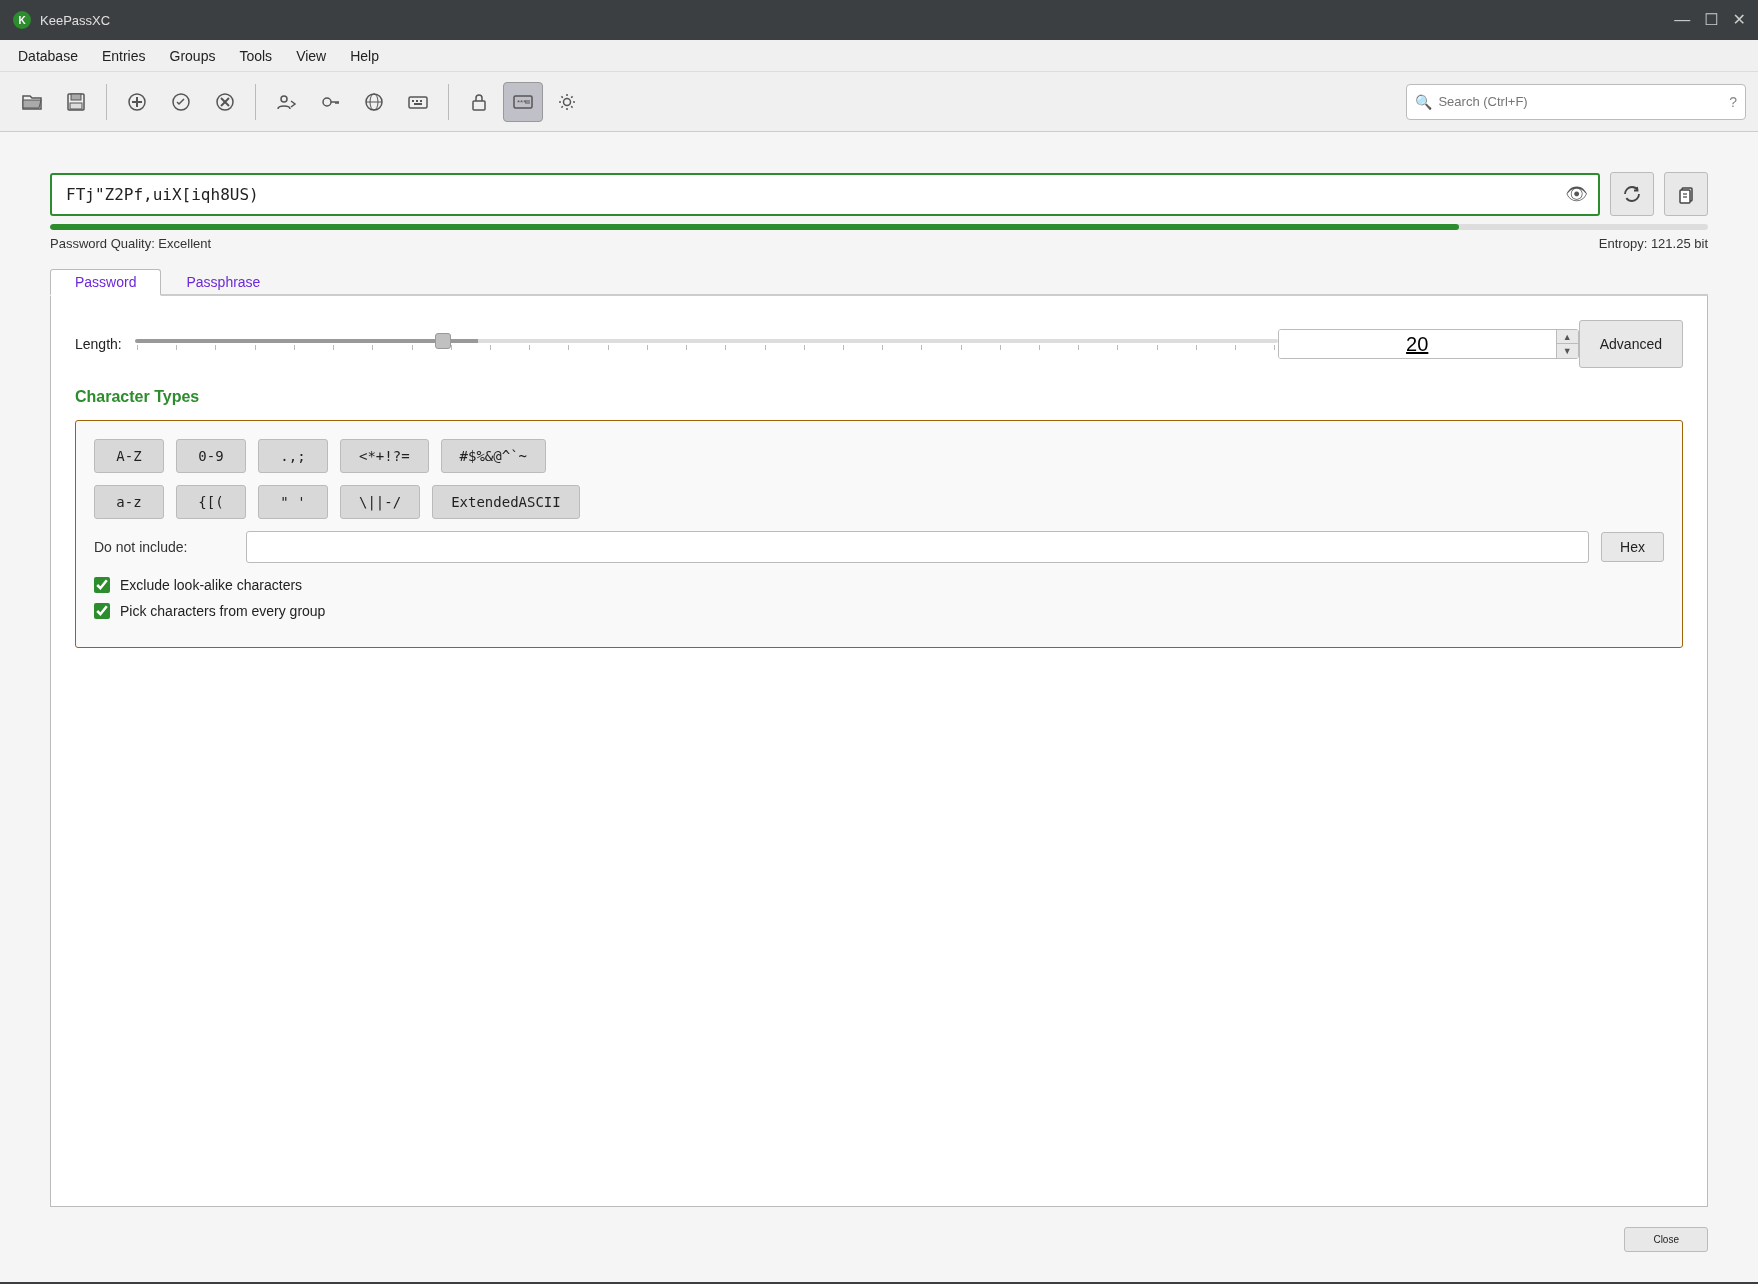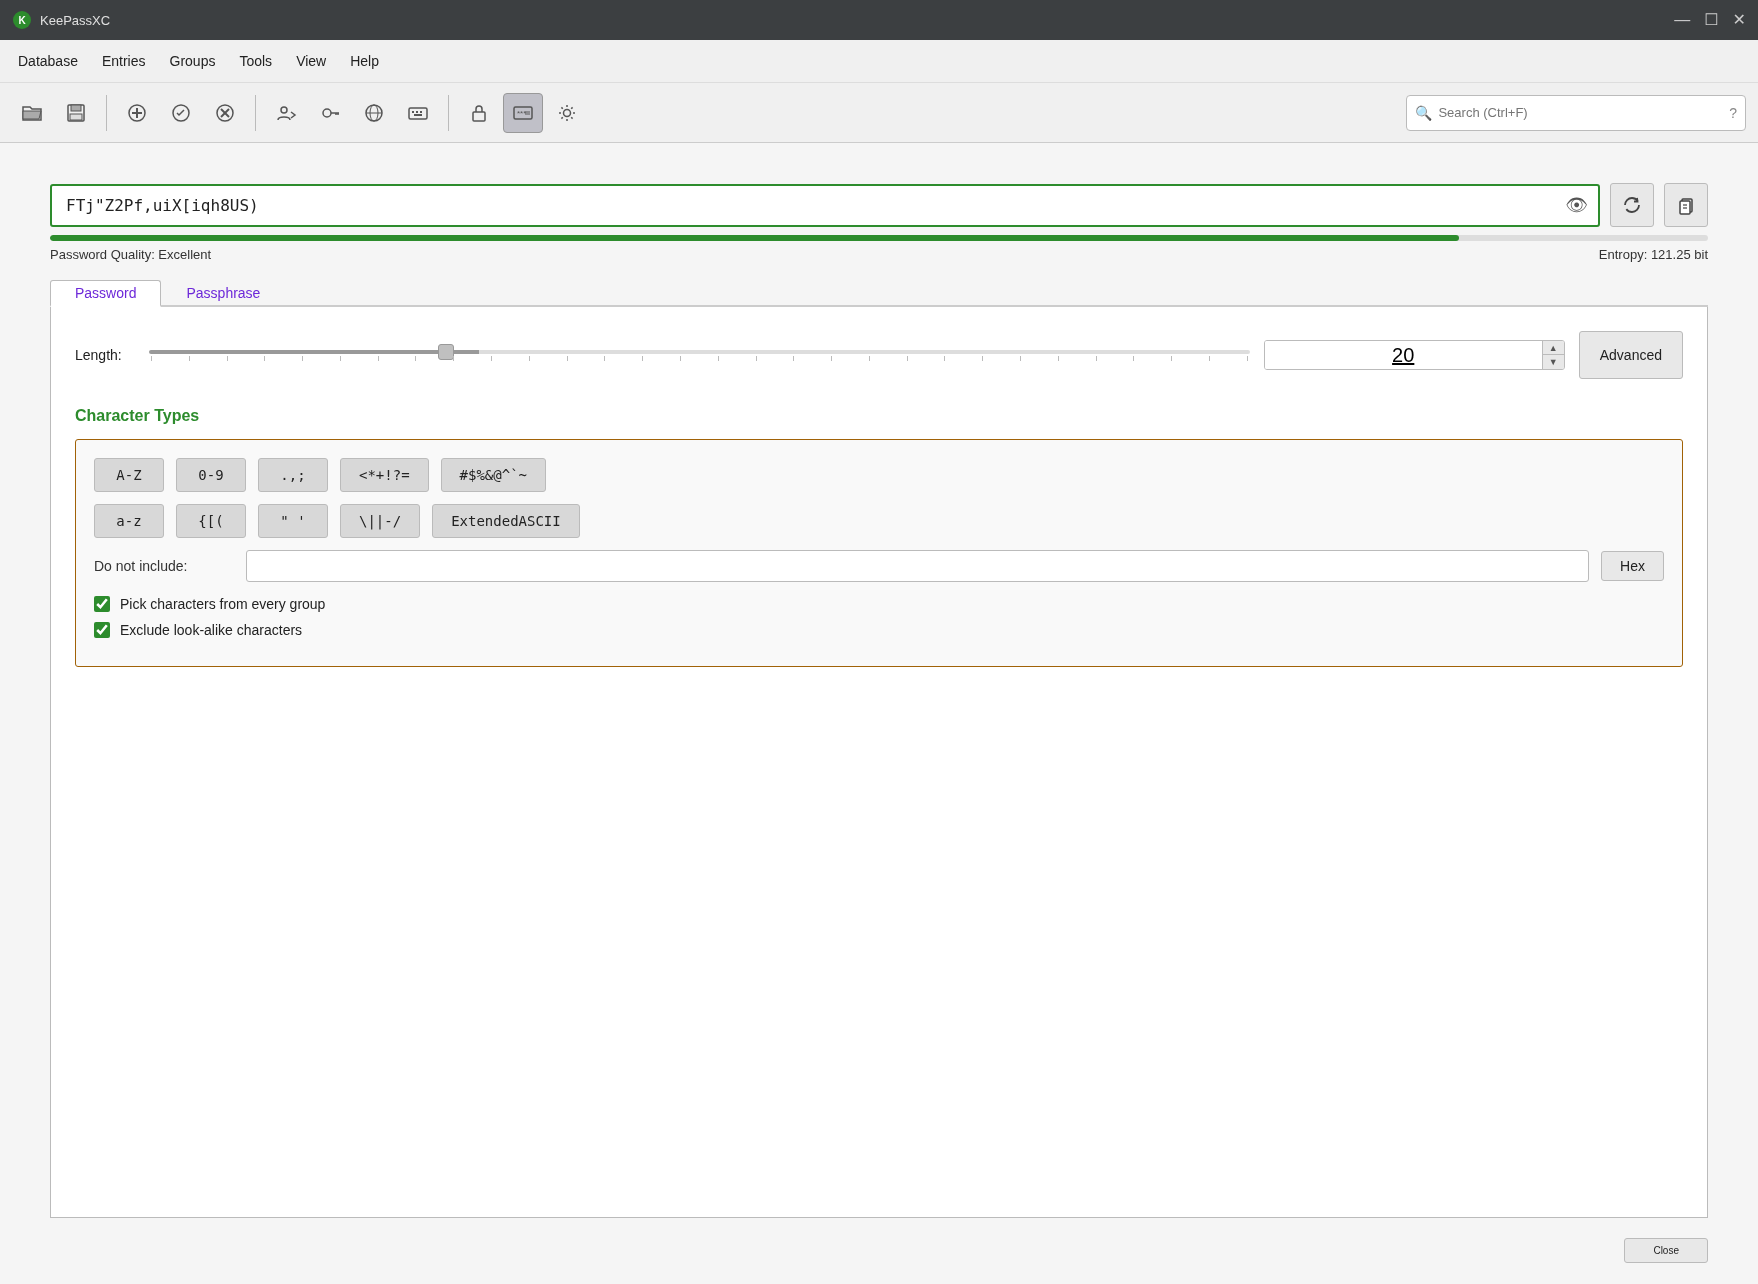--- a/index.html
+++ b/index.html
@@ -45,21 +45,21 @@
       font-size: 16px;
       cursor: pointer;
       background: none;
       border: none;
       line-height: 1;
     }
 
     
     .menu-bar {
       background: #f0f0f0;
-      height: 43px;
+      height: 32px;
       display: flex;
       align-items: center;
       padding: 0 8px;
       gap: 4px;
       border-bottom: 1px solid #ddd;
     }
     .menu-item {
       padding: 4px 10px;
       font-size: 14px;
       color: #222;
@@ -234,22 +234,21 @@
       border: 1px solid #bbb;
       border-top: none;
       padding: 24px;
       flex: 1;
     }
 
     
     .length-row {
       display: flex;
       align-items: center;
-      gap: 14px;
-      margin-bottom: 28px;
+      margin-bottom: 20px;
     }
     .length-label {
       font-size: 14px;
       color: #222;
       min-width: 60px;
     }
     .slider-wrapper {
       flex: 1;
       display: flex;
       flex-direction: column;
@@ -674,27 +673,27 @@
       </div>
 
 
       <div class="field-row">
         <span class="field-label">Do not include:</span>
         <input class="field-input" type="text" style="">
         <button class="hex-btn">Hex</button>
       </div>
 
       <div class="checkbox-row">
+        <input type="checkbox" checked="" id="cb1" style="">
+        <label class="checkbox-label" for="cb1">Exclude look-alike characters</label>
+      </div>
+      <div class="checkbox-row">
         <input type="checkbox" checked="" id="cb2" style="">
         <label class="checkbox-label" for="cb2">Pick characters from every group</label>
       </div>
-      <div class="checkbox-row">
-        <input type="checkbox" checked="" id="cb1" style="">
-        <label class="checkbox-label" for="cb1">Exclude look-alike characters</label>
-      </div>
     </div>
 
   </div>
 
   <div class="bottom-bar">
     <button class="close-btn">Close</button>
   </div>
 
 </div>
 

